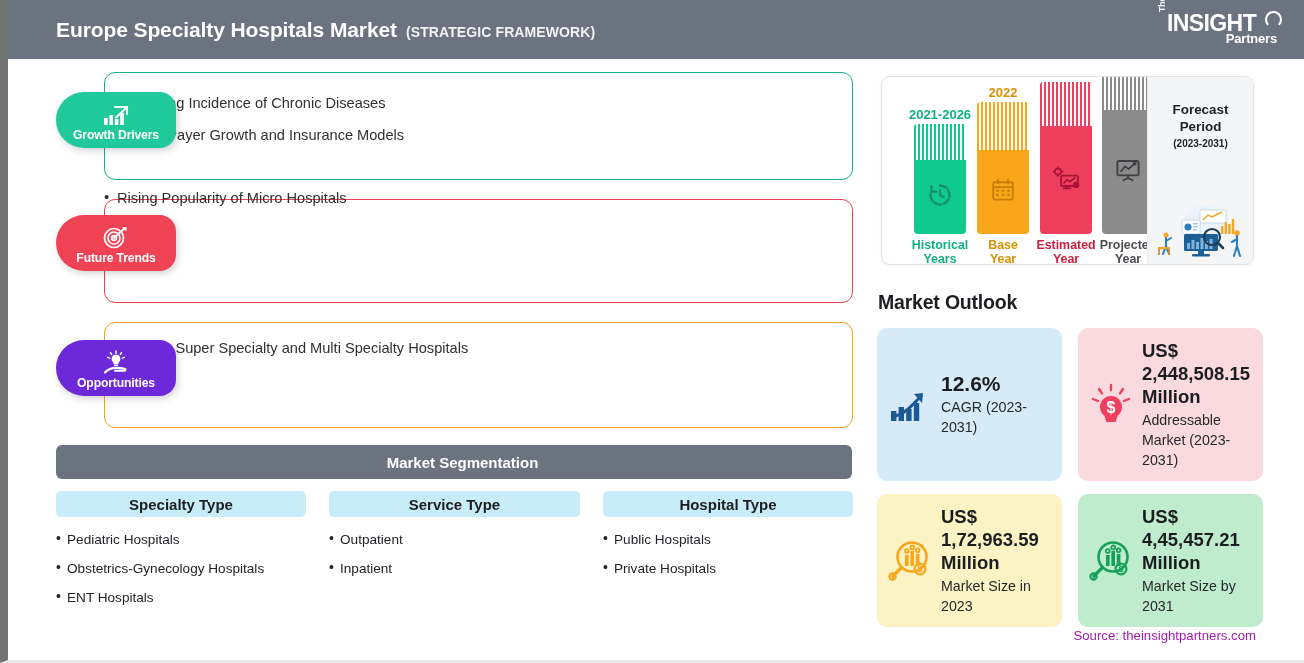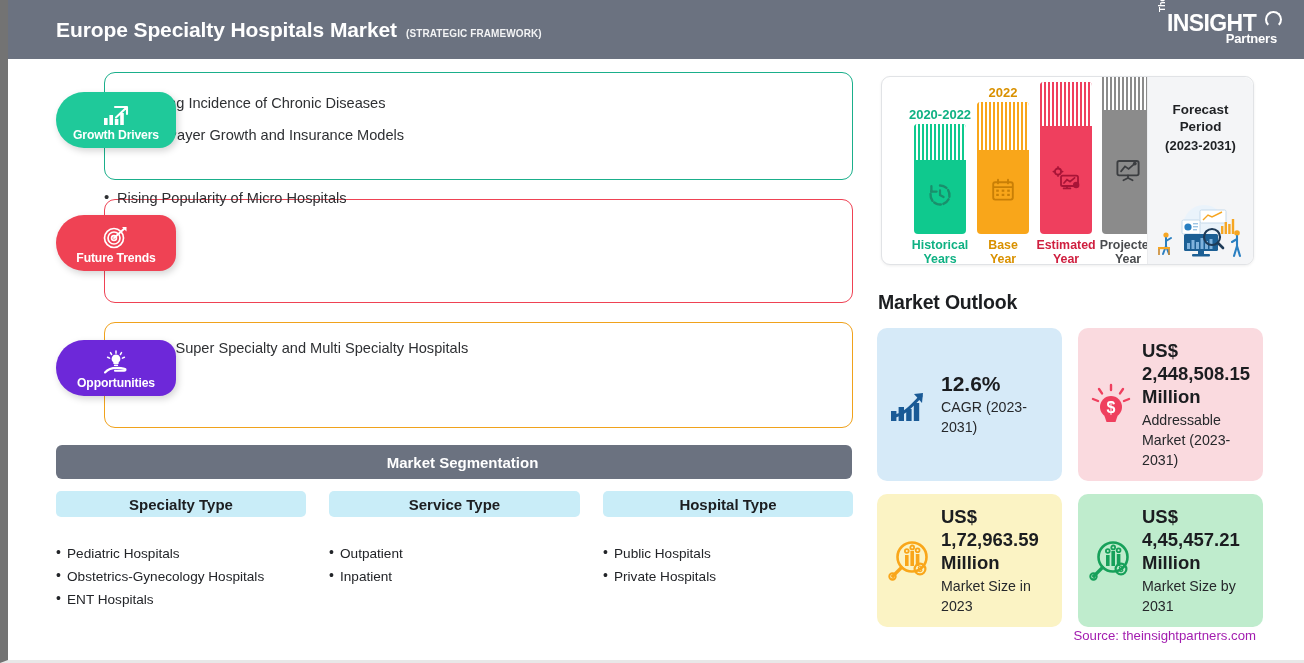--- a/index.html
+++ b/index.html
@@ -26,21 +26,21 @@
   }
   #header-title-wrap {
     margin-left: 48px;
     display: flex; align-items: baseline; gap: 9px;
   }
   #header-title {
     font-size: 21px; font-weight: bold; color: #ffffff;
     letter-spacing: -0.1px;
   }
   #header-subtitle {
-    font-size: 10px; font-weight: bold; color: #f2f3f4;
+    font-size: 14px; font-weight: bold; color: #f2f3f4;
     letter-spacing: 0.1px;
   }
   #logo {
     position: absolute; right: 28px; top: 10px;
     width: 128px; height: 42px;
     color: #ffffff;
   }
   #logo .l-the {
     position: absolute; left: 1px; top: 2px;
     font-size: 8.5px; font-weight: bold;
@@ -126,21 +126,21 @@
   #seg-col-0 { left: 48px;  width: 250px; }
   #seg-col-1 { left: 321px; width: 251px; }
   #seg-col-2 { left: 595px; width: 250px; }
   .seg-col-head {
     height: 26px; background: #c9edf8; border-radius: 5px;
     display: flex; align-items: center; justify-content: center;
   }
   .seg-col-title {
     font-size: 15px; font-weight: bold; color: #1c1e21;
   }
-  .seg-items { margin-top: 28px; display: flex; flex-direction: column; gap: 6px; }
+  .seg-items { margin-top: 14px; display: flex; flex-direction: column; gap: 12px; }
   .seg-item {
     font-size: 13.6px; color: #222428; line-height: 17px;
     padding-left: 11px; position: relative;
   }
   .seg-item::before {
     content: "•"; position: absolute; left: 0; top: -1px;
     font-size: 14px; color: #222428;
   }
 
   
@@ -192,21 +192,21 @@
     border-radius: 0 9px 9px 0;
     display: flex; flex-direction: column; align-items: center;
   }
   #forecast-right-title {
     margin-top: 24px;
     font-size: 13.4px; font-weight: bold; color: #1f2124;
     text-align: center; line-height: 17px;
   }
   #forecast-right-sub {
     margin-top: 3px;
-    font-size: 13px; font-weight: bold; color: #1f2124;
+    font-size: 10px; font-weight: bold; color: #1f2124;
     text-align: center;
   }
   #forecast-illus {
     position: absolute; bottom: 8px; left: 6px;
     width: 94px; height: 56px;
   }
 
   
   #outlook-title {
     position: absolute; left: 870px; top: 291px;
@@ -352,21 +352,21 @@
     <div class="seg-items">
       <div class="seg-item">Public Hospitals</div>
       <div class="seg-item">Private Hospitals</div>
     </div>
   </div>
 
   <div id="forecast-card">
     <div id="forecast-bars">
 
       <div class="fc-col" id="fc-col-0">
-        <span class="fc-year" style="color: rgb(15, 177, 131);">2020-2022</span>
+        <span class="fc-year" style="color: rgb(15, 177, 131);">2021-2026</span>
         <div class="fc-bar" style="height: 110px; background: rgb(15, 201, 142);">
           <div class="fc-bar-stripes" style="height: 36px; background: repeating-linear-gradient(90deg, rgb(15, 201, 142) 0px, rgb(15, 201, 142) 2px, rgb(255, 255, 255) 2px, rgb(255, 255, 255) 4px); border-top: 0px;"></div>
           <div class="fc-bar-solid">
             <span>
               <svg width="26" height="26" viewBox="0 0 26 26">
                 <path d="M13 3.5 a9.5 9.5 0 1 1 -8.6 5.5" stroke="#1a8f6c" stroke-width="2.4" fill="none" stroke-linecap="round" stroke-dasharray="7 2.6"></path>
                 <path d="M4.4 4.2 L4.4 9.6 L9.6 9.6" stroke="#1a8f6c" stroke-width="2.3" fill="none" stroke-linecap="round"></path>
                 <path d="M13 8.4 L13 13 L16.6 15" stroke="#1a8f6c" stroke-width="2.2" fill="none" stroke-linecap="round"></path>
               </svg>
             </span>

